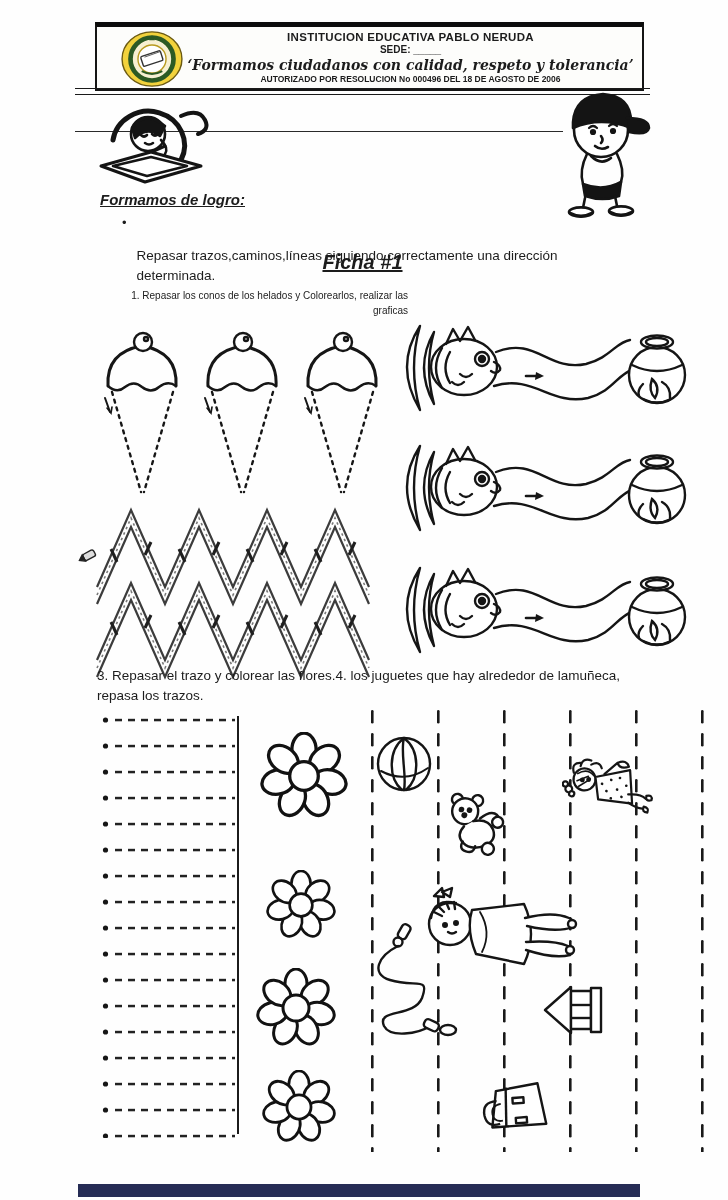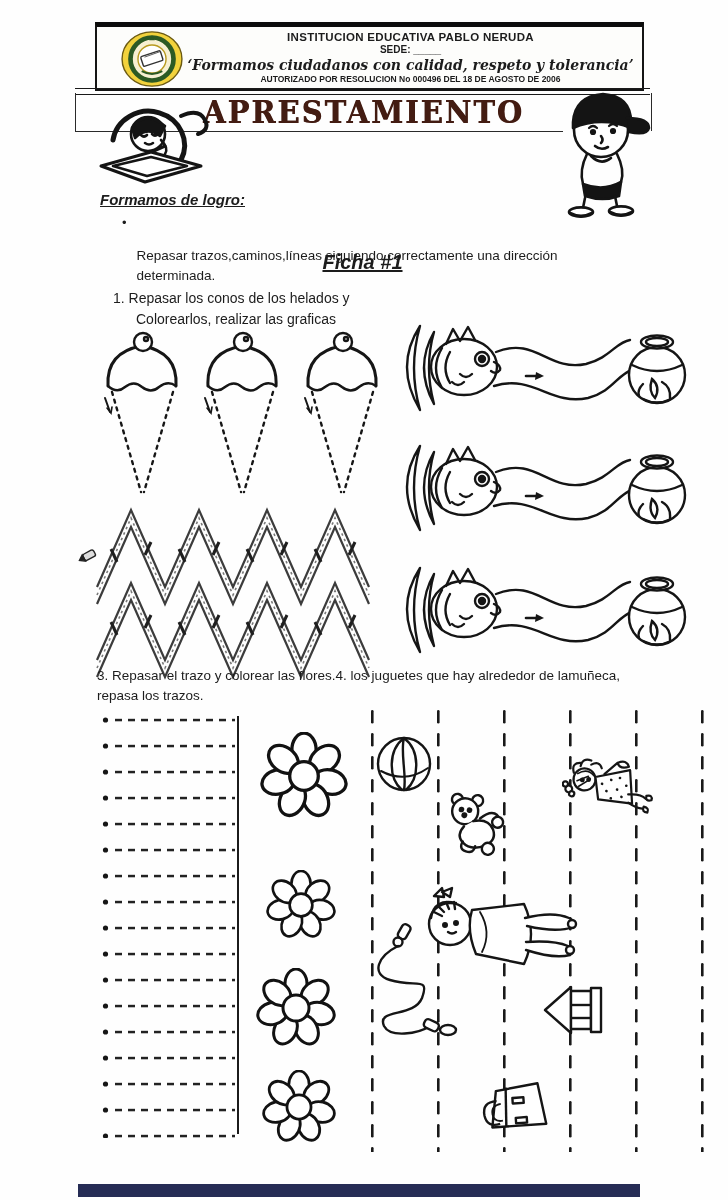--- a/index.html
+++ b/index.html
@@ -39,21 +39,21 @@
   }
   .title-underline{left:75px;top:131px;width:488px;height:0;border-top:1.5px solid #2a2a2a;}
 
   .indicador{left:100px;top:191px;font-size:15px;font-weight:bold;font-style:italic;text-decoration:underline;}
   .bullet-row{left:122px;top:214px;width:470px;display:flex;gap:10px;font-size:13.5px;line-height:1.45;}
   .bullet-dot{font-size:13px;line-height:1.45;}
   .bullet-text{width:440px;margin-top:32px;}
   .ficha{left:75px;top:251px;width:575px;text-align:center;font-size:20px;font-weight:bold;font-style:italic;}
   .ficha span{text-decoration:underline;}
 
-  .task{font-size:14px;line-height:1.5;}
+  .task{font-size:10px;line-height:1.5;text-align:right;}
   .task1{left:113px;top:288px;width:272px;padding-left:23px;text-indent:-23px;}
   .task2{left:393px;top:288px;width:315px;}
   .task34{left:97px;top:666px;width:545px;font-size:13.5px;line-height:1.45;}
 
   .bottom-bar{left:78px;top:1184px;width:562px;height:13px;background:#262c55;}
 </style>
 </head>
 <body>
 
 <div class="sheet">
@@ -126,23 +126,20 @@
     </svg>
     <div class="header-text">
       <div class="h-school">INSTITUCION EDUCATIVA  PABLO NERUDA</div>
       <div class="h-sede">SEDE: _____</div>
       <div class="h-motto">‘Formamos ciudadanos con calidad, respeto y tolerancia’</div>
       <div class="h-auth">AUTORIZADO POR RESOLUCION No 000496 DEL 18 DE  AGOSTO DE 2006</div>
     </div>
   </div>
 
   <div class="abs rule-top"></div>
-  <div class="abs title-box">
-    <span class="t">APRESTAMIENTO</span>
-  </div>
   <div class="abs title-underline"></div>
 
   <svg class="abs" style="left:85px;top:96px;z-index:3" width="135" height="92" viewBox="0 0 135 92">
     <g stroke="#141414" stroke-width="2.6" fill="none" stroke-linecap="round" stroke-linejoin="round">
       <path d="M28,44 A36,34 0 1 1 96,64" stroke-width="5"></path>
       <path d="M96,20 q18,-8 24,4 q5,10 -7,14" stroke-width="4"></path>
       <circle cx="63" cy="38" r="17" fill="#fff"></circle>
       <path d="M47,32 Q60,14 80,30 L75,40 Q62,30 50,42 Z" fill="#141414"></path>
       <path d="M56,39 q3,3 6,0 M67,38 q3,3 6,0"></path>
       <path d="M60,47 q4,3 8,0"></path>

